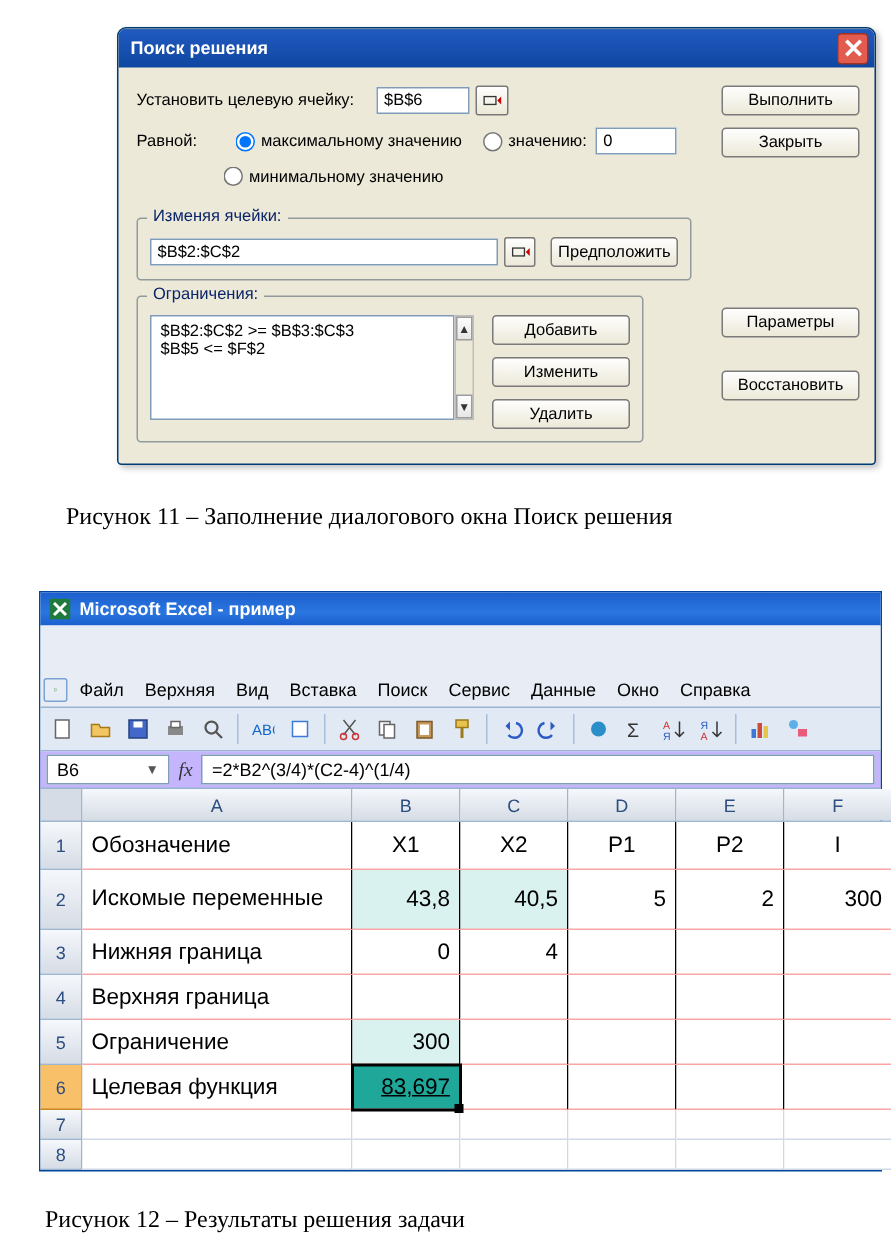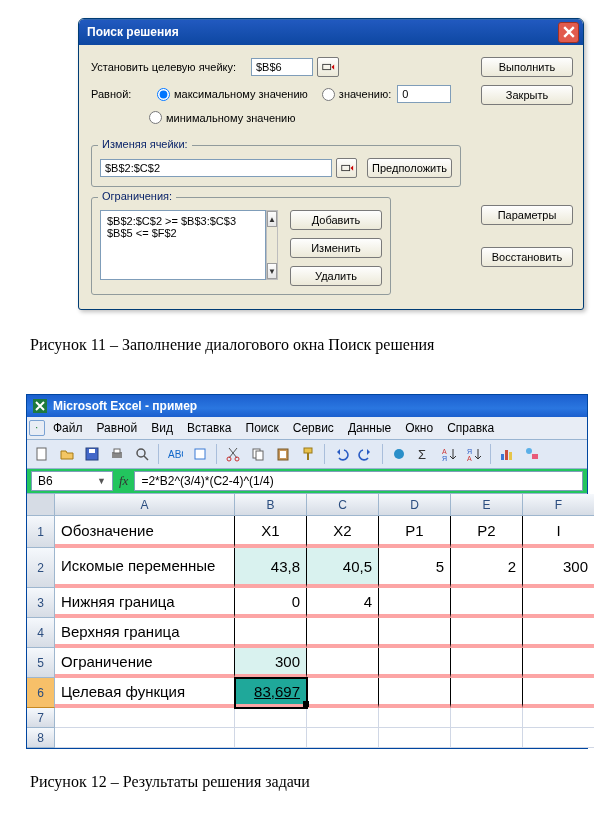--- a/index.html
+++ b/index.html
@@ -22,51 +22,51 @@
 .fieldset > .legend { position:absolute; top:-8px; left:6px; background:#ece9d8; color:#0a246a; padding:0 4px; font-size:11px; }
 .pickerbtn { width:22px; height:20px; border:1px solid #7a7a7a; background:linear-gradient(#fefefe,#ece9d8); display:inline-flex; align-items:center; justify-content:center; padding:0; border-radius:2px; cursor:pointer; }
 .pickerbtn svg { width:14px; height:12px; }
 .constraints-list { background:#fff; border:1px solid #7f9db9; width:250px; height:70px; padding:4px 6px; font-family:inherit; font-size:11px; overflow:auto; white-space:pre; }
 .constraints-scroll { width:16px; height:70px; background:#ece9d8; border:1px solid #bdbdbd; display:flex; flex-direction:column; justify-content:space-between; }
 .sb-btn { height:16px; background:linear-gradient(#fdfdfd,#e6e6e6); border:1px solid #9c9c9c; display:flex; align-items:center; justify-content:center; font-size:8px; color:#333; }
 .sidebtns { display:flex; flex-direction:column; gap:8px; margin-left:12px; }
 .sidebtns .btn { width:92px; }
 
 
-.caption { font-family: "Times New Roman", serif; font-size:16px; margin:26px 0 40px 30px; }
+.caption { font-family: "Times New Roman", serif; font-size:16px; margin:26px 0 40px 44px; }
 .caption2 { font-family: "Times New Roman", serif; font-size:16px; margin:24px 0 12px 30px; }
 
 
 .excel { margin-left:26px; width:562px; border:1px solid #0046a0; background:#fff; }
 .xl-titlebar { height:22px; background: linear-gradient(#1b5fce,#2a76e0 60%,#1b5fce); color:#fff; display:flex; align-items:center; padding:0 6px; font-weight:bold; font-size:12px; gap:6px; }
 .xl-ico { width:14px; height:14px; display:inline-block; }
 .xl-ico svg { width:14px; height:14px; }
 .menubar { background:#e8edf5; border-bottom:1px solid #99b4d1; padding:2px 2px; display:flex; align-items:center; gap:2px; font-size:12px; }
 .menubar .filemenu-ico { width:16px;height:16px; border:1px solid #7aa2d3; border-radius:2px; display:flex; align-items:center; justify-content:center; }
-.menubar span { padding:2px 6px; border-radius:2px; cursor:default; }
+.menubar span { padding:2px 6px; border-radius:2px; cursor:default;margin-top:32px; }
 .toolbar { background:#e1e9f5; border-bottom:1px solid #99b4d1; padding:3px 4px; display:flex; align-items:center; gap:3px; overflow:hidden; }
 .tool { width:22px; height:22px; border:1px solid transparent; border-radius:3px; display:flex; align-items:center; justify-content:center; background:transparent; }
 .tool svg { width:16px; height:16px; }
 .sep { width:1px; height:20px; background:#a9bedb; margin:0 2px; }
-.namefx { display:flex; align-items:center; background:#22c55e; border-bottom:1px solid #99b4d1; padding:2px 4px; gap:6px; }
+.namefx { display:flex; align-items:center; background:#c4b5fd; border-bottom:1px solid #99b4d1; padding:2px 4px; gap:6px; }
 .namebox { width:82px; height:20px; background:#fff; border:1px solid #7f9db9; padding:2px 6px; font-size:12px; display:flex; align-items:center; justify-content:space-between; }
 .fxlabel { font-style:italic; font-family:"Times New Roman",serif; font-size:13px; color:#333; }
 .formula { flex:1; height:20px; background:#fff; border:1px solid #7f9db9; padding:2px 6px; font-size:12px; display:flex; align-items:center; }
 
 
 .grid-wrap { display:flex; }
 .rowhdrs { display:flex; flex-direction:column; }
 .sel-all { width:28px; height:22px; background:#d6dce5; border-right:1px solid #9eb6ce; border-bottom:1px solid #9eb6ce; }
 .colhdrs { display:flex; }
 .ch { height:22px; background:linear-gradient(#f5f8fc,#d6dce5); border-right:1px solid #9eb6ce; border-bottom:1px solid #9eb6ce; text-align:center; font-size:12px; color:#2b4d7f; display:flex; align-items:center; justify-content:center; }
 .rh { width:28px; background:linear-gradient(#f5f8fc,#d6dce5); border-right:1px solid #9eb6ce; border-bottom:1px solid #9eb6ce; text-align:center; font-size:12px; color:#2b4d7f; display:flex; align-items:center; justify-content:center; }
 .rh.active { background:#f7c069; border-bottom-color:#c78923; }
 .cells { display:flex; flex-direction:column; }
 .crow { display:flex; }
-.cell { border-right:1px solid #000; border-bottom:4px solid #fca5a5; font-size:15px; font-family:Arial,sans-serif; display:flex; align-items:center; padding:0 6px; background:#fff; }
+.cell { border-right:1px solid #000; border-bottom:1px solid #fca5a5; font-size:15px; font-family:Arial,sans-serif; display:flex; align-items:center; padding:0 6px; background:#fff; }
 .cell.center { justify-content:center; }
 .cell.right { justify-content:flex-end; }
 .cell.noborder { border-right:1px solid #d0d7e5; border-bottom:1px solid #d0d7e5; }
 .cell.hlA { background:#d9f2ef; }
 .cell.hlB { background:#1fa89a; color:#000; outline:2px solid #000; outline-offset:-1px; position:relative;text-decoration:underline; }
 .cell.hlB::after { content:""; position:absolute; right:-3px; bottom:-3px; width:6px; height:6px; background:#000; }
 .wA { width:180px; } .wB { width:72px; } .wC { width:72px; } .wD { width:72px; } .wE { width:72px; } .wF { width:72px; }
 
 .h1r { height:32px; } .h2r { height:40px; } .hn { height:30px; } .hx { height:20px; }
 </style>
@@ -125,21 +125,21 @@
         <button class="pickerbtn">
           <svg viewBox="0 0 16 12">
               <rect x="2" y="3" width="9" height="6" fill="none" stroke="#333"></rect>
               <path d="M12 6 L15 3 L15 9 Z" fill="#c00"></path>
             </svg>
         </button>
         <button class="btn" style="margin-left:6px; width:90px;">Предположить</button>
       </div>
     </div>
 
-    <div class="fieldset" style="width:300px; margin-top:10px;">
+    <div class="fieldset" style="width:338px; margin-top:10px;">
       <span class="legend">Ограничения:</span>
       <div style="display:flex; margin-top:4px;">
         <div class="constraints-list">$B$2:$C$2 &gt;= $B$3:$C$3
 $B$5 &lt;= $F$2</div>
         <div class="constraints-scroll">
           <div class="sb-btn">▲</div>
           <div class="sb-btn">▼</div>
         </div>
         <div class="sidebtns">
           <button class="btn">Добавить</button>
@@ -165,21 +165,21 @@
   </div>
 
   <div class="menubar">
     <span class="filemenu-ico">
       <svg viewBox="0 0 14 14" width="12" height="12">
           <rect x="1" y="1" width="12" height="12" fill="#fff" stroke="#1f7a3e"></rect>
           <path d="M3 3 L11 11 M11 3 L3 11" stroke="#1f7a3e" stroke-width="1.5"></path>
         </svg>
     </span>
     <span>Файл</span>
-    <span>Равной</span>
+    <span>Верхняя</span>
     <span>Вид</span>
     <span>Вставка</span>
     <span>Поиск</span>
     <span>Сервис</span>
     <span>Данные</span>
     <span>Окно</span>
     <span>Справка</span>
   </div>
 
   <div class="toolbar">

